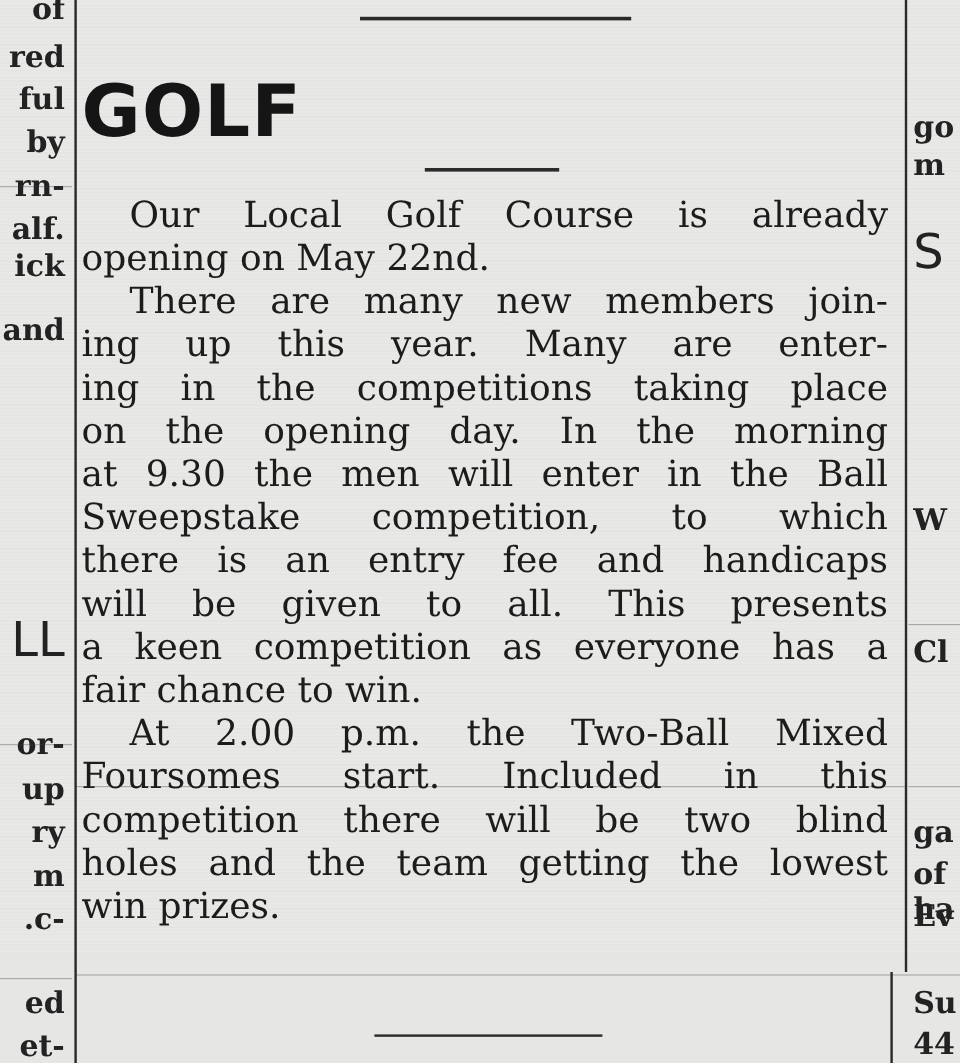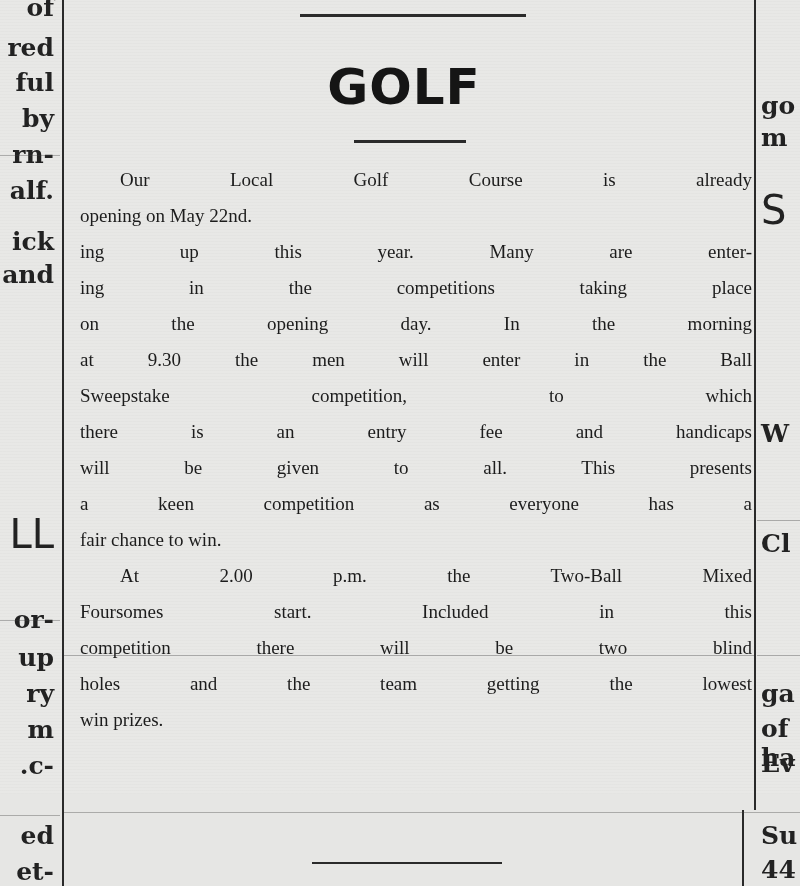--- a/index.html
+++ b/index.html
@@ -38,49 +38,49 @@
       position: absolute; left: 4px; font-size: 25px; line-height: 28px; white-space: nowrap;
       font-family: "DejaVu Serif", serif; font-weight: bold; color: #222;
     }
     .rfrag-big { font-family: "DejaVu Sans", sans-serif; font-size: 40px; font-weight: normal; }
 
     
     .article {
       position: absolute; left: 68px; top: 0; width: 672px; height: 886px;
     }
     .headline {
-      position: absolute; left: 0; width: 672px; top: 58px; text-align: center;
+      position: absolute; left: 0; width: 672px; top: 58px; text-align: left;
       font-family: "DejaVu Sans", "Liberation Sans", sans-serif;
-      font-size: 50px; font-weight: bold; letter-spacing: 1px; color: #151515;
+      font-size: 60px; font-weight: bold; letter-spacing: 1px; color: #151515;
     }
     .body-text {
-      position: absolute; left: 12px; top: 162px; width: 672px;
-      font-size: 19px; line-height: 36px;
-      text-align: justify; text-align-last: auto; font-family: Liberation Serif, serif;
+      position: absolute; left: 0; top: 162px; width: 672px;
+      font-size: 30px; line-height: 36px;
+      text-align: justify; text-align-last: auto;
     }
     .line {
       display: block; white-space: nowrap; text-align: justify; text-align-last: justify;
       height: 36px;
     }
     .line.last { text-align-last: left; }
     .line.indent { padding-left: 40px; }
   </style>
 </head>
 <body>
 
 <div class="page">
 
   <div class="left-col">
     <span class="frag" style="top:-6px">of</span>
     <span class="frag" style="top:34px">red</span>
     <span class="frag" style="top:69px">ful</span>
     <span class="frag" style="top:105px">by</span>
     <span class="frag" style="top:141px">rn-</span>
     <span class="frag" style="top:177px">alf.</span>
-    <span class="frag" style="top:228px">ick</span>
+    <span class="frag" style="top:208px">ick</span>
     <span class="frag" style="top:261px">and</span>
     <span class="frag frag-big" style="top:520px">LL</span>
     <span class="frag" style="top:606px">or-</span>
     <span class="frag" style="top:644px">up</span>
     <span class="frag" style="top:680px">ry</span>
     <span class="frag" style="top:716px">m</span>
     <span class="frag" style="top:752px">.c-</span>
     <span class="frag" style="top:822px">ed</span>
     <span class="frag" style="top:858px">et-</span>
   </div>
@@ -113,20 +113,21 @@
   <div class="article">
     <div class="rule-h" style="left:232px; top:14px; width:226px;"></div>
     <div class="headline">GOLF</div>
     <div class="rule-h" style="left:286px; top:140px; width:112px;"></div>
 
     <div class="body-text">
 
       <span class="line indent">Our Local Golf Course is already</span>
       <span class="line last">opening on May 22nd.</span>
 
+      <span class="line indent">There are many new members join-</span>
       <span class="line">ing up this year.   Many are enter-</span>
       <span class="line">ing in the competitions taking place</span>
       <span class="line">on the opening day. In the morning</span>
       <span class="line">at 9.30 the men will enter in the Ball</span>
       <span class="line">Sweepstake  competition,  to which</span>
       <span class="line">there is an entry fee and handicaps</span>
       <span class="line">will be given to all.  This presents</span>
       <span class="line">a keen competition as everyone has a</span>
       <span class="line last">fair chance to win.</span>
 

